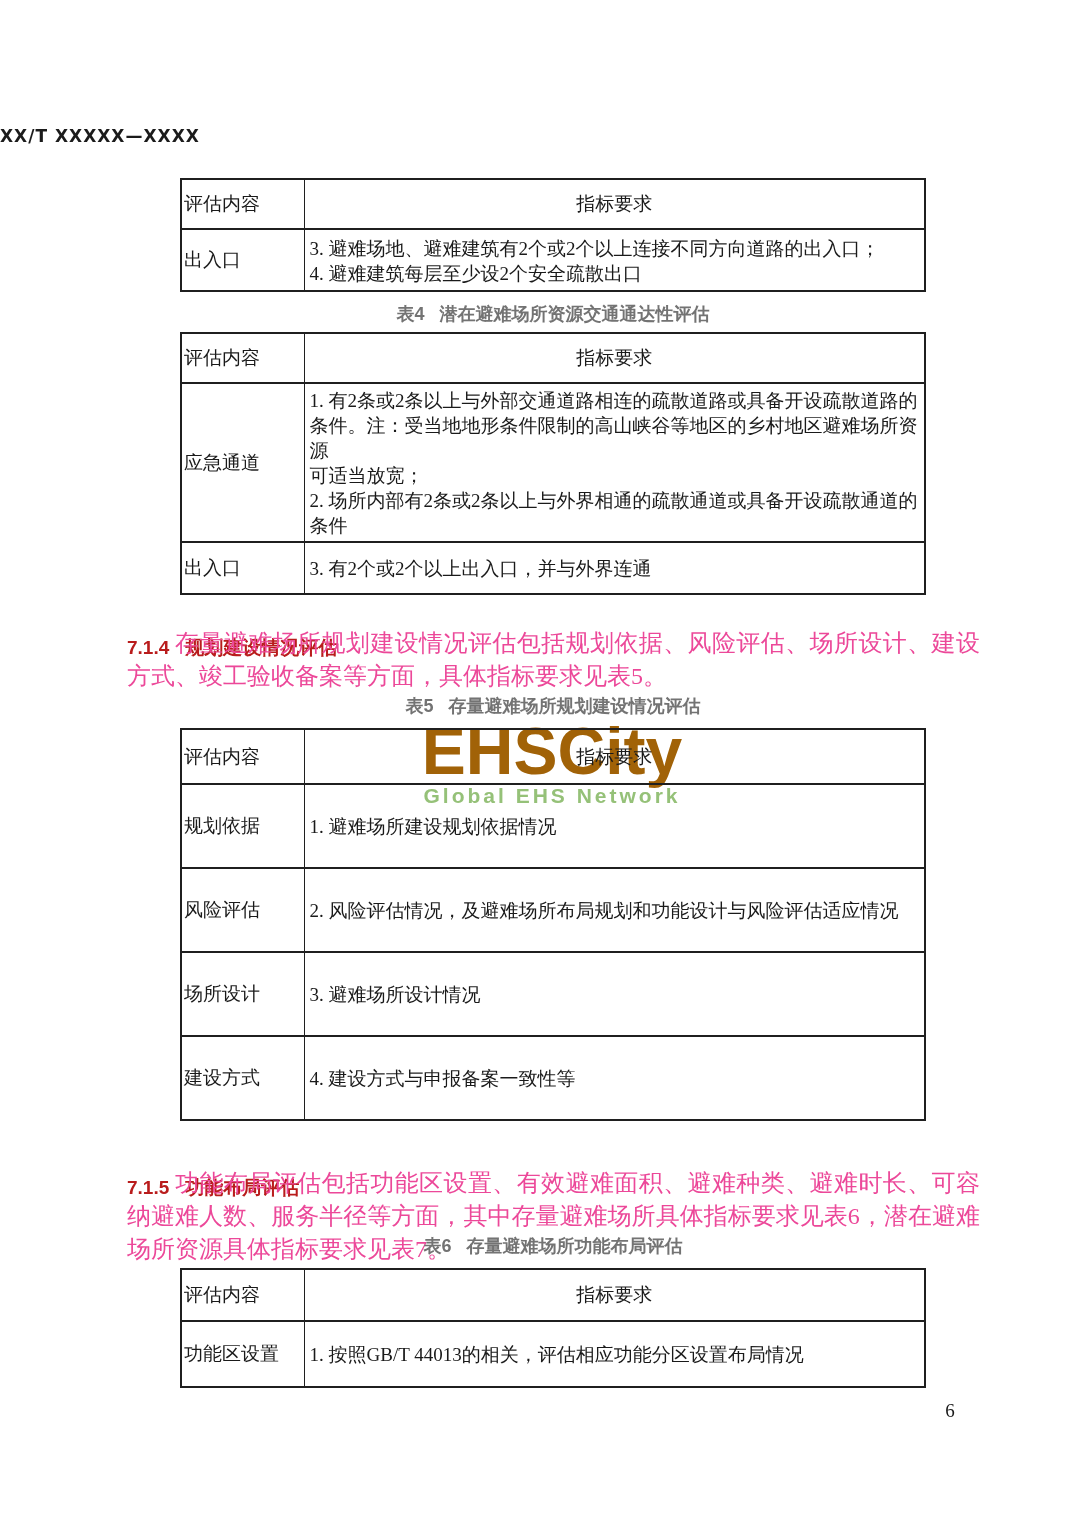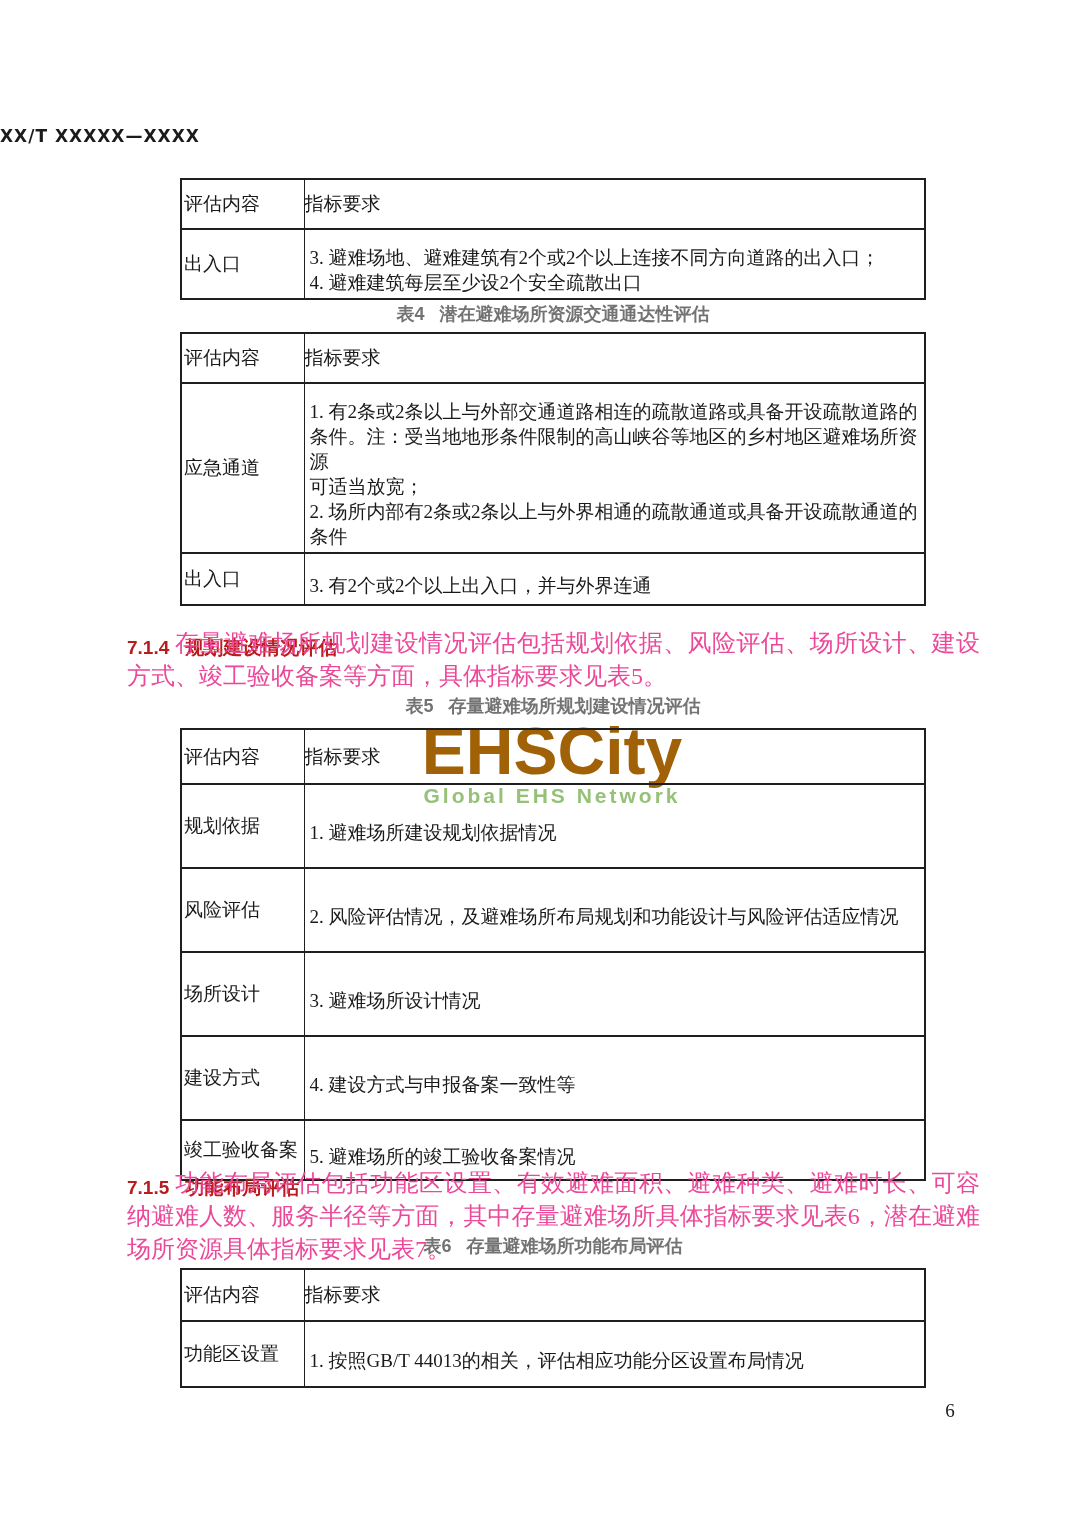--- a/index.html
+++ b/index.html
@@ -37,24 +37,24 @@
     border-bottom: 2px solid #1f1f1f;
     vertical-align: middle;
     font-size: 19px;
     color: #1a1a1a;
   }
   td.c-label {
     width: 123px;
     border-right: 1px solid #1f1f1f;
     padding: 0 2px;
   }
-  td.c-req { text-align: left; }
+  td.c-req { text-align: center; }
   td.c-content {
     text-align: left;
-    padding: 15px 6px 3px 5px;
+    padding: 4px 6px 3px 5px;
   }
   .cl { line-height: 25px; }
   .caption {
     position: absolute;
     left: 180px;
     width: 746px;
     text-align: center;
     font-family: "Liberation Sans", "DejaVu Sans", sans-serif;
     font-weight: bold;
     font-size: 18px;
@@ -226,26 +226,20 @@
       <td class="c-content">
         <div class="cl">3. 避难场所设计情况</div>
       </td>
     </tr>
     <tr class="h65">
       <td class="c-label">建设方式</td>
       <td class="c-content">
         <div class="cl">4. 建设方式与申报备案一致性等</div>
       </td>
     </tr>
-    <tr class="h60">
-      <td class="c-label">竣工验收备案</td>
-      <td class="c-content">
-        <div class="cl">5. 避难场所的竣工验收备案情况</div>
-      </td>
-    </tr>
   </tbody>
     </table>
 
   <div class="section-heading sec715">
     <span>7.1.5</span><span class="sec-title">功能布局评估</span>
   </div>
 
   <div class="body-para para715">功能布局评估包括功能区设置、有效避难面积、避难种类、避难时长、可容纳避难人数、服务半径等方面，其中存量避难场所具体指标要求见表6，潜在避难场所资源具体指标要求见表7。</div>
 
   <div class="caption cap6">

